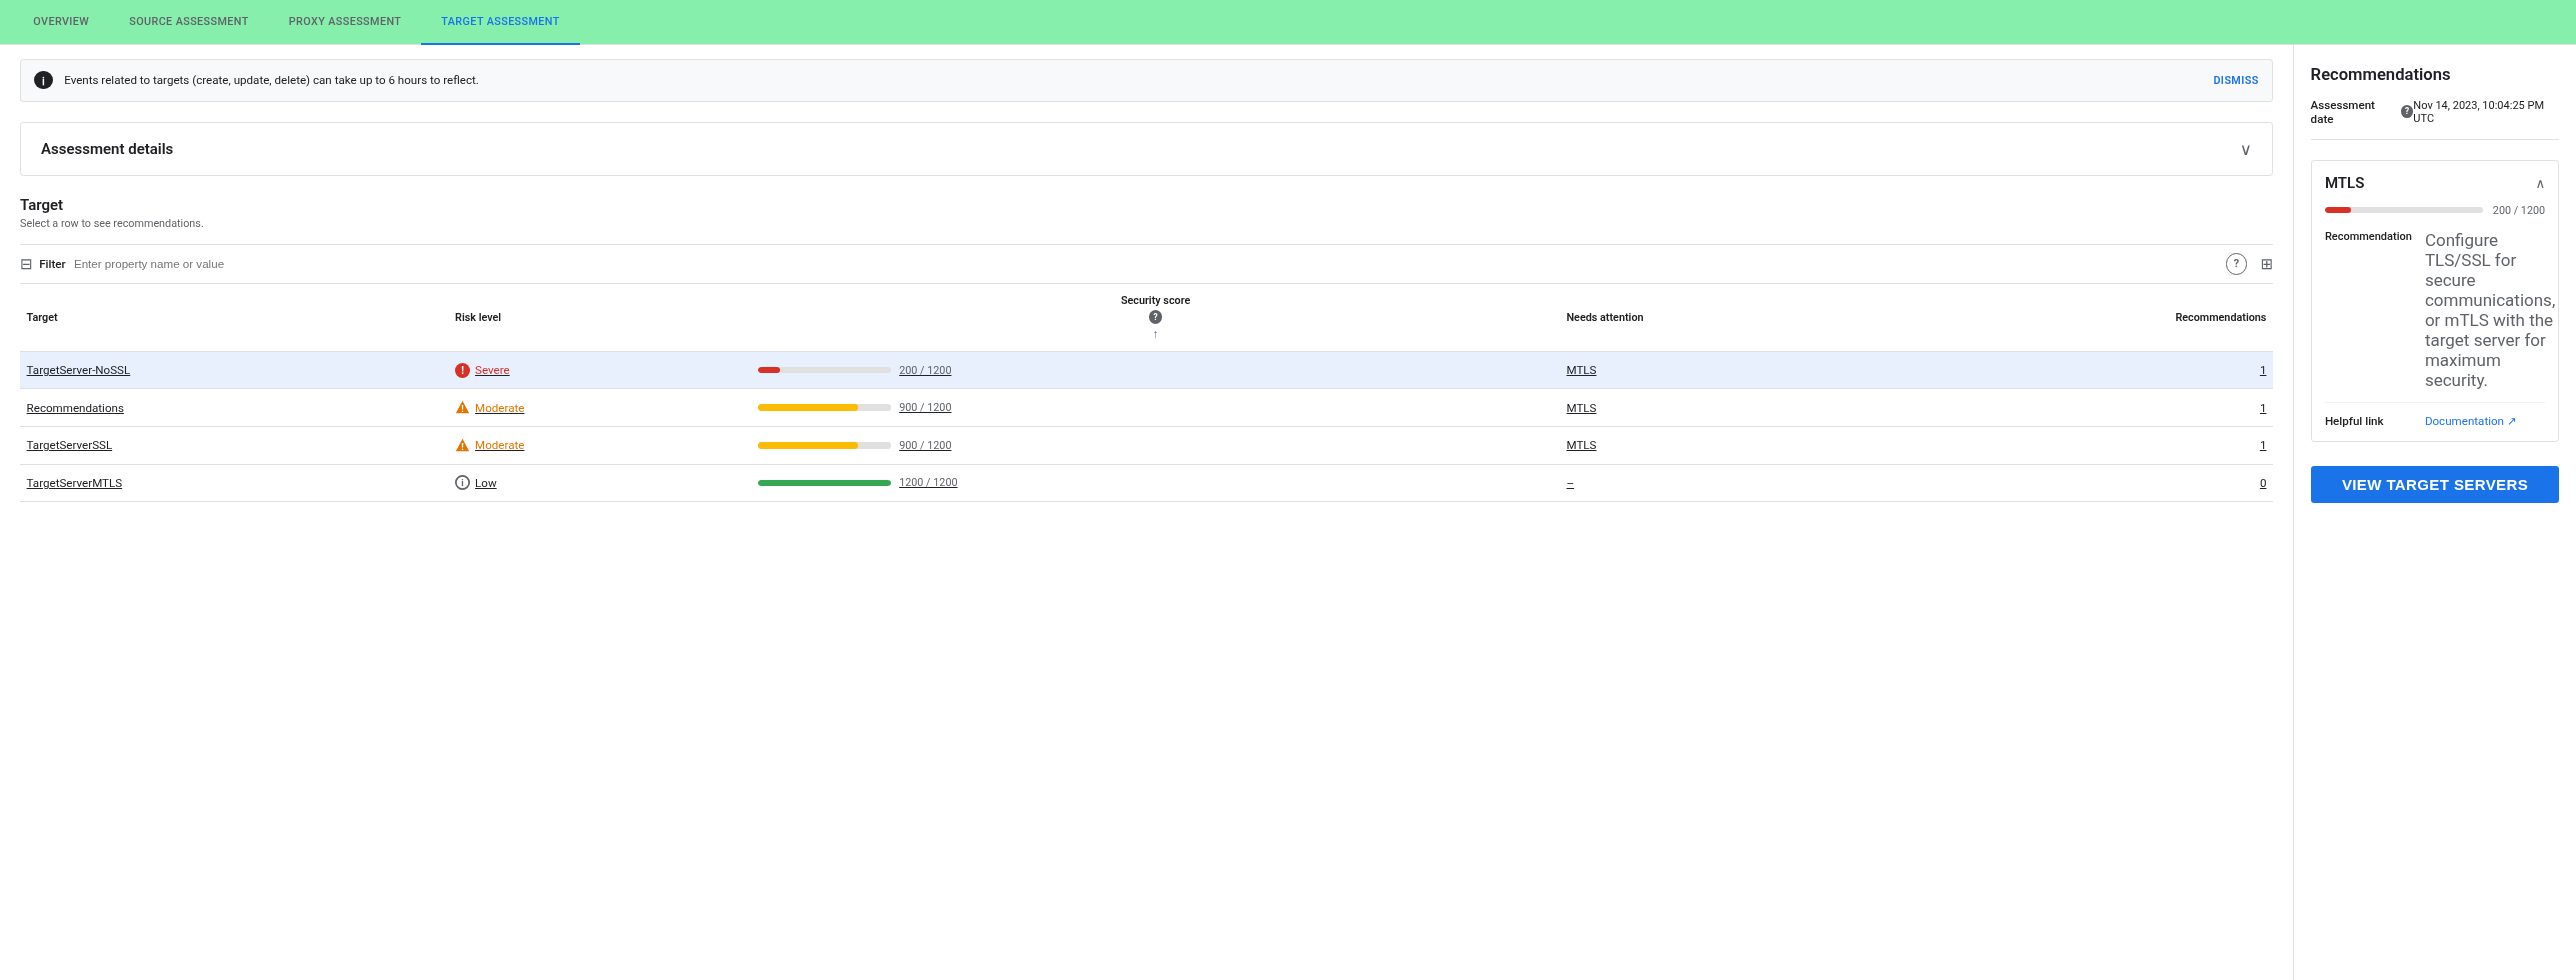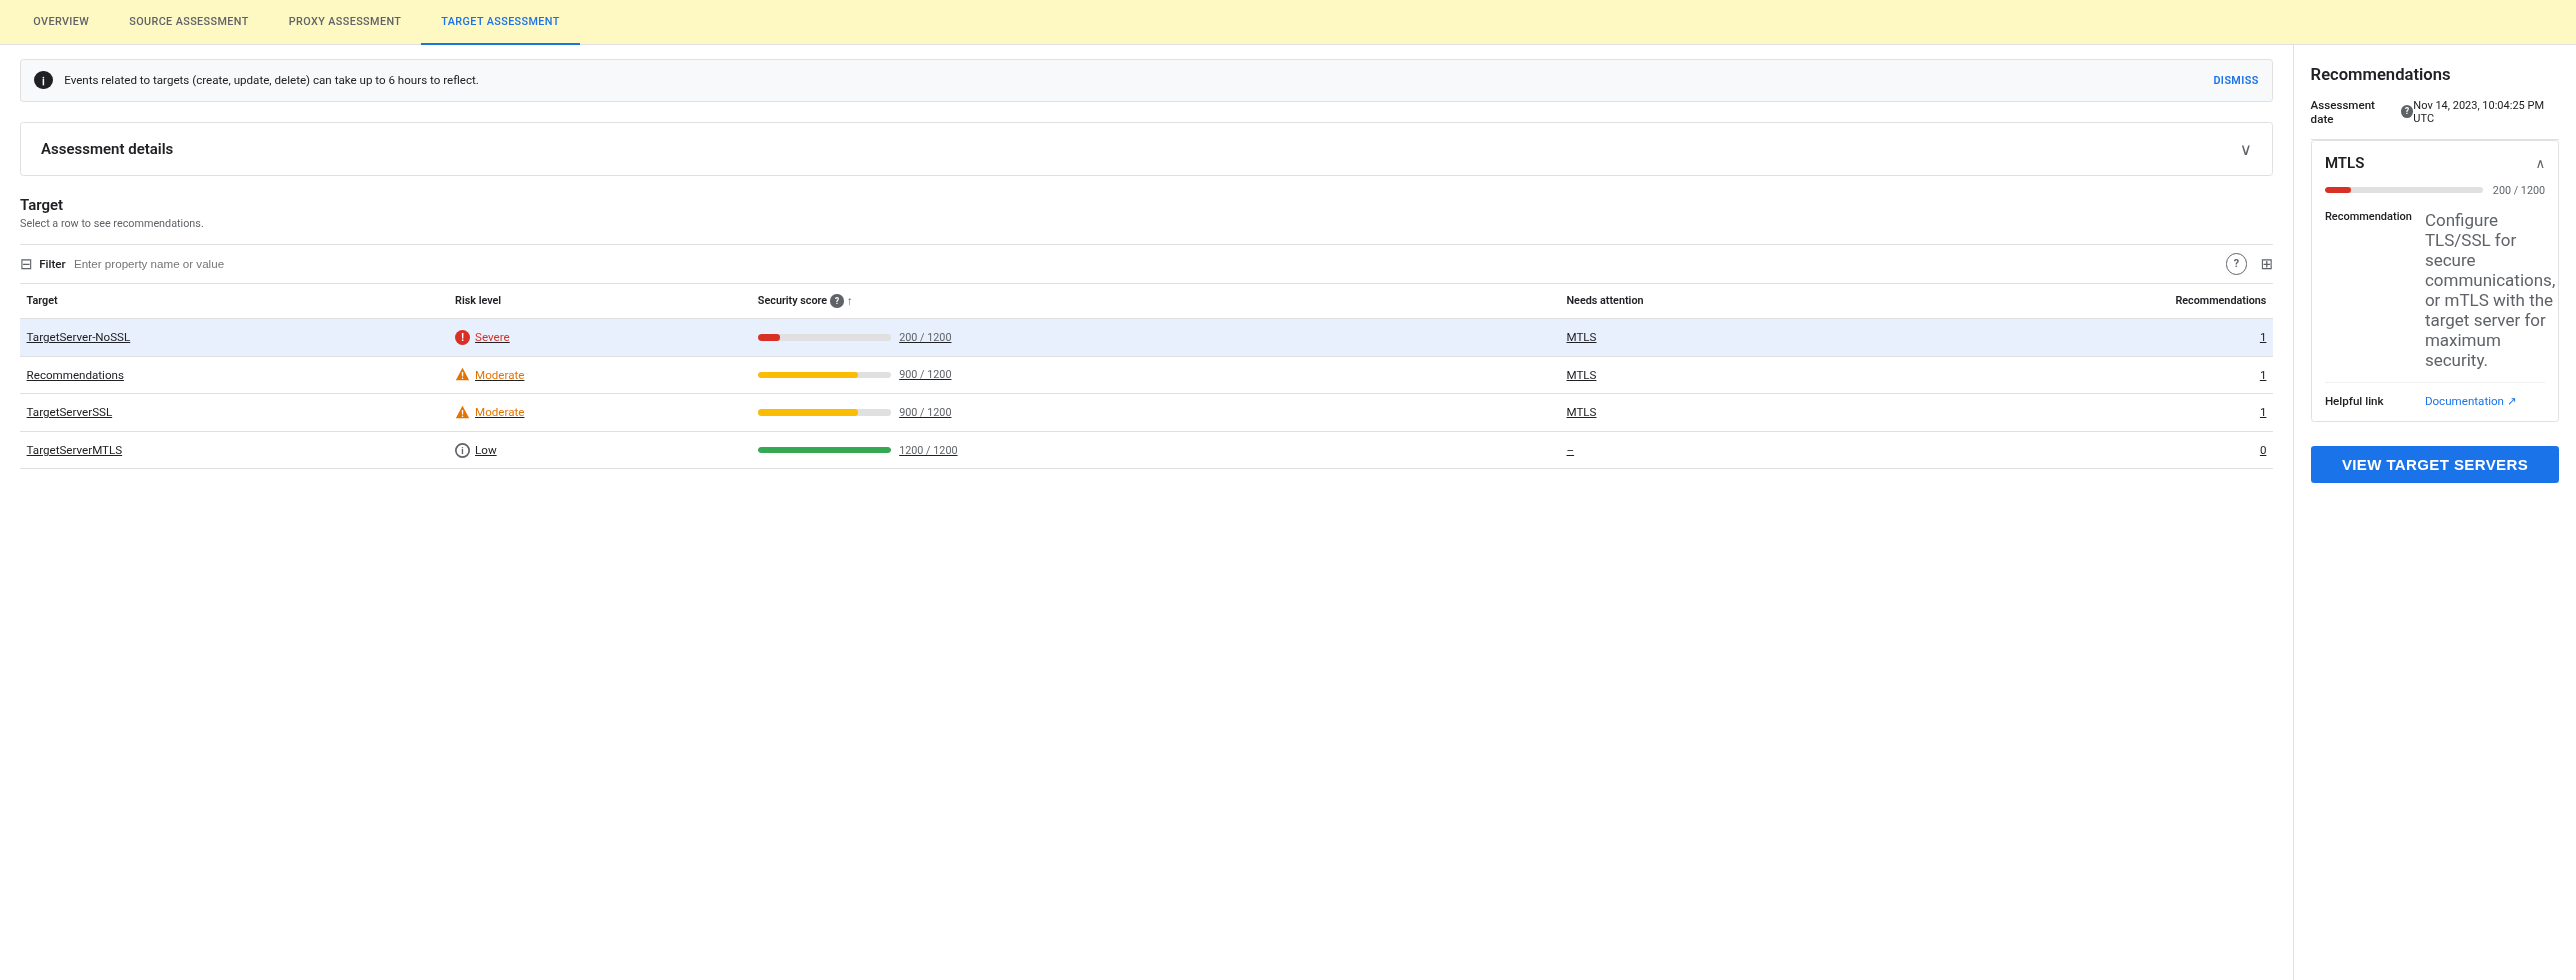--- a/index.html
+++ b/index.html
@@ -12,21 +12,21 @@
       flex-direction: column;
       height: 100vh;
       overflow: hidden;
     }
 
     
     .tab-bar {
       display: flex;
       border-bottom: 0.8px solid #e0e0e0;
       padding: 0 13.3px;
-      background: #fef9c3;
+      background: #86efac;
     }
     .tab-item {
       padding: 15px 20px;
       font-size: 10.8px;
       font-weight: 500;
       color: #5f6368;
       cursor: pointer;
       border-bottom: 2.5px solid transparent;
       margin-bottom: -0.8px;
       letter-spacing: 0.4px;
@@ -268,20 +268,21 @@
     .rec-count {
       text-align: right;
       font-size: 11.6px;
     }
 
     
     .th-with-icon {
       display: flex;
       align-items: center;
       gap: 3.3px;
+      flex-direction: column;
     }
     .sort-icon {
       font-size: 11.6px;
       color: #5f6368;
     }
     .info-icon-sm {
       width: 13.3px;
       height: 13.3px;
       border-radius: 50%;
       background: #5f6368;
@@ -297,20 +298,21 @@
     .rec-title {
       font-size: 16.6px;
       font-weight: 600;
       color: #202124;
       margin-bottom: 13.3px;
     }
     .assessment-date-row {
       display: flex;
       align-items: center;
       justify-content: space-between;
+      margin-bottom: 20px;
       padding-bottom: 13.3px;
       border-bottom: 0.8px solid #e0e0e0;
     }
     .assessment-date-label {
       display: flex;
       align-items: center;
       gap: 5px;
       font-size: 11.6px;
       font-weight: 500;
       color: #202124;

